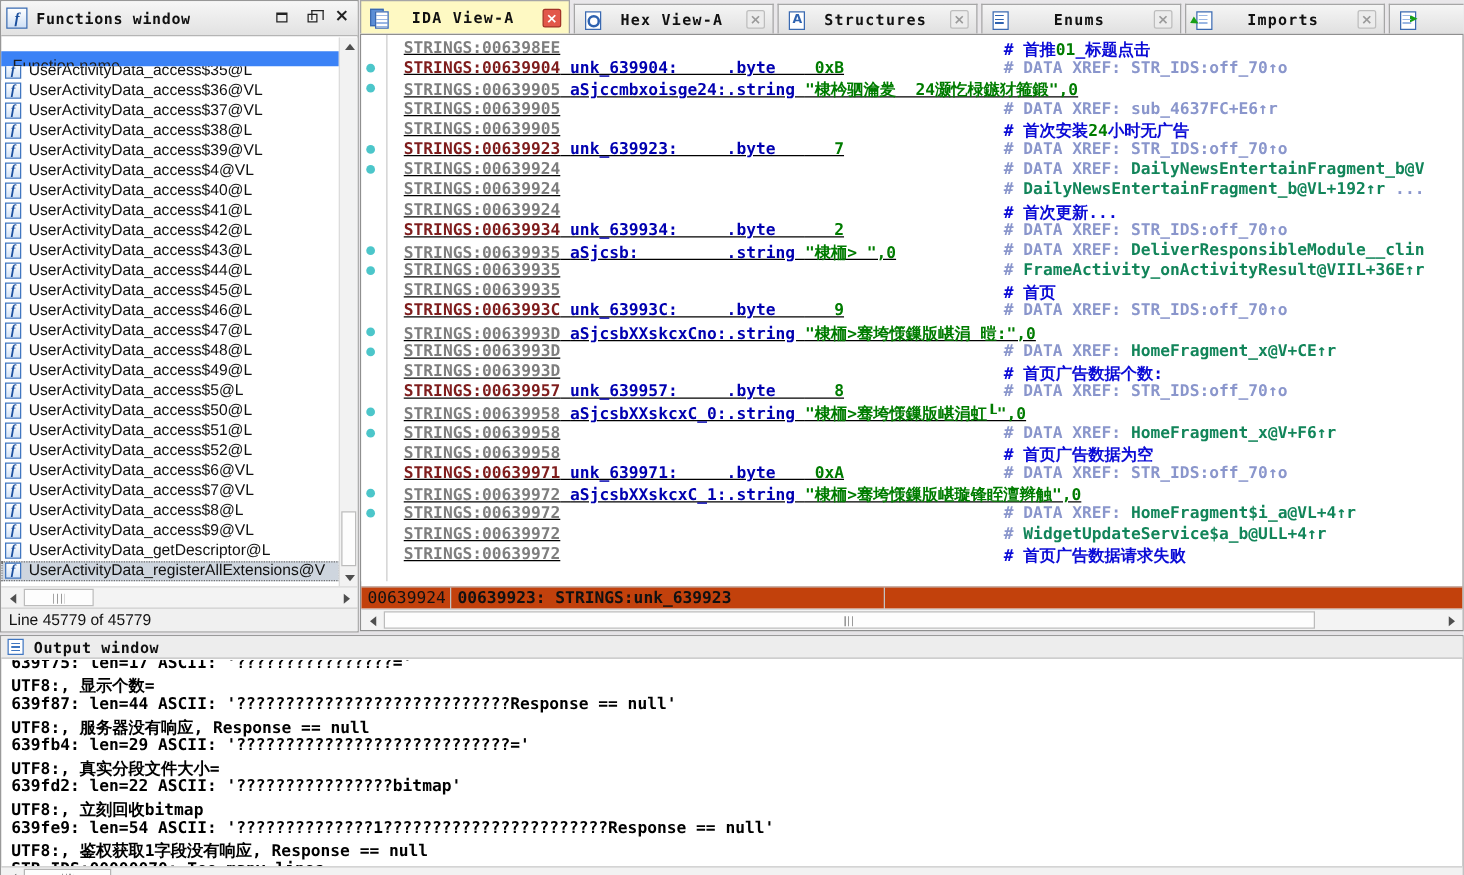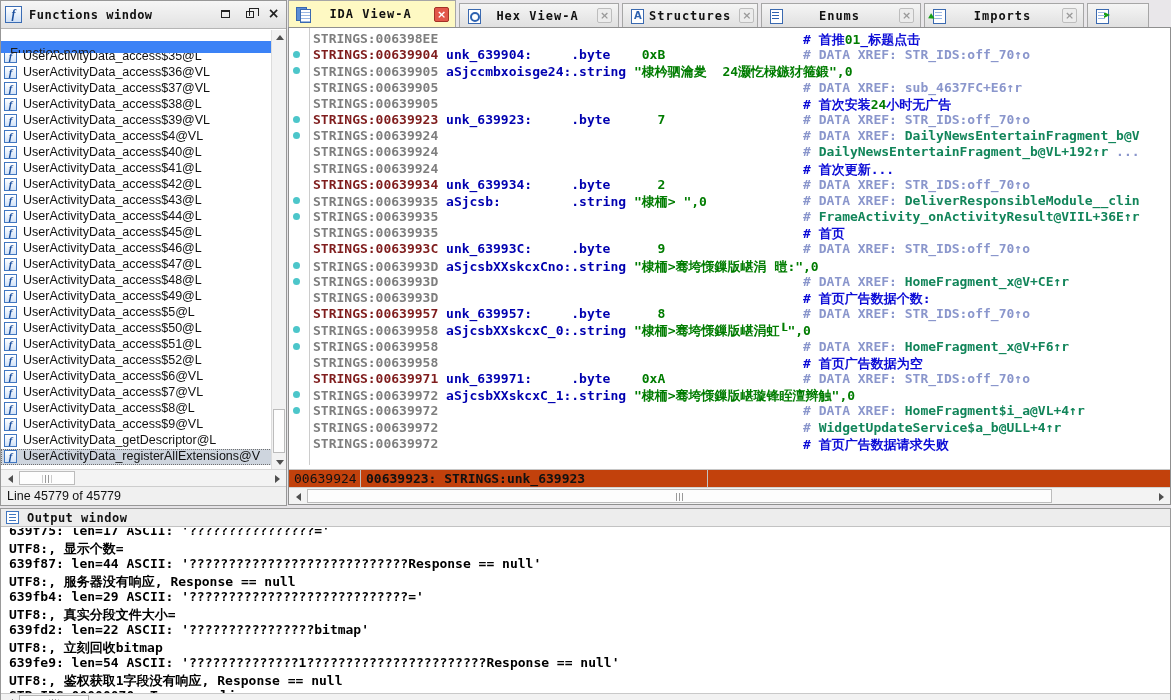--- a/index.html
+++ b/index.html
@@ -55,21 +55,21 @@
   .garrow{position:absolute;width:0;height:0;border:3px solid transparent;border-left:6px solid #17a017;}
   .ti-imports .garrow{left:-2px;top:7px;transform:rotate(30deg);}
   .ti-exports .garrow{right:-3px;top:4px;}
 
   
   .ida-view{position:absolute;left:288px;top:27px;width:883px;height:478px;background:#fff;border:1px solid #8f8f8f;overflow:hidden;}
   .ida-margin{position:absolute;left:0;top:0;width:21px;height:437px;background:#fff;border-right:1px solid #cccccc;padding-top:3px;}
   .m-line{height:16.2px;position:relative;}
   .dot{position:absolute;left:4px;top:4px;width:7px;height:7px;border-radius:50%;background:#4cc6ca;}
   .ida-code{position:absolute;left:22px;top:3px;right:0;height:438px;overflow:hidden;}
-  .c-line{height:16.2px;line-height:16.2px;white-space:pre;font:bold 13px "DejaVu Sans Mono",monospace;position:relative;padding-left:2px;overflow:visible;}
+  .c-line{height:16.2px;line-height:16.2px;white-space:pre;font:bold 13px "DejaVu Sans Mono",monospace;position:relative;padding-left:12px;overflow:visible;text-decoration:underline;}
   .cmt{position:absolute;left:492px;top:0;white-space:pre;}
   .sg-a{color:#7e7e7e}.sg-al{color:#7f1d1d}.sg-n{color:#0000b0}.sg-v{color:#007c00}
   .sg-cm{color:#0b0bd6}.sg-cx{color:#8a96cc}.sg-ci{color:#12855a}.sg-num{color:#007c00}.sg-pl{color:#333}
   .ida-status{position:absolute;left:0;right:0;top:441px;height:18px;background:#c2410c;border-top:1px solid #c6c6c6;display:flex;font:13px "DejaVu Sans Mono",monospace;color:#111;line-height:17px;}
   .ida-status .cell{border-right:1px solid #c2c2c2;padding-left:5px;overflow:hidden;white-space:nowrap;}
   .cell1{width:72px;}
   .cell2{width:347px;font-weight:bold;}
   .ida-hscroll{position:absolute;left:0;right:0;top:459px;height:17px;background:#f3f3f3;border-top:1px solid #d2d2d2;}
   .ida-hthumb{position:absolute;left:18px;top:1px;width:745px;height:14px;background:#fdfdfd;border:1px solid #bcbcbc;}
 
@@ -160,21 +160,21 @@
     <div class="tab active" style="width: 168px;">
       <span class="ti ti-ida-view"></span>
       <span class="tab-label">IDA View-A</span>
       <span class="tab-close tc-red">×</span>
     </div>
     <div class="tab" style="width: 160px;">
       <span class="ti ti-hex-view"></span>
       <span class="tab-label">Hex View-A</span>
       <span class="tab-close tc-gray">×</span>
     </div>
-    <div class="tab" style="width: 136px;">
+    <div class="tab" style="width: 160px;">
       <span class="ti ti-structures"></span>
       <span class="tab-label">Structures</span>
       <span class="tab-close tc-gray">×</span>
     </div>
     <div class="tab" style="width: 160px;">
       <span class="ti ti-enums"></span>
       <span class="tab-label">Enums</span>
       <span class="tab-close tc-gray">×</span>
     </div>
     <div class="tab" style="width: 160px; justify-content: space-between;">

